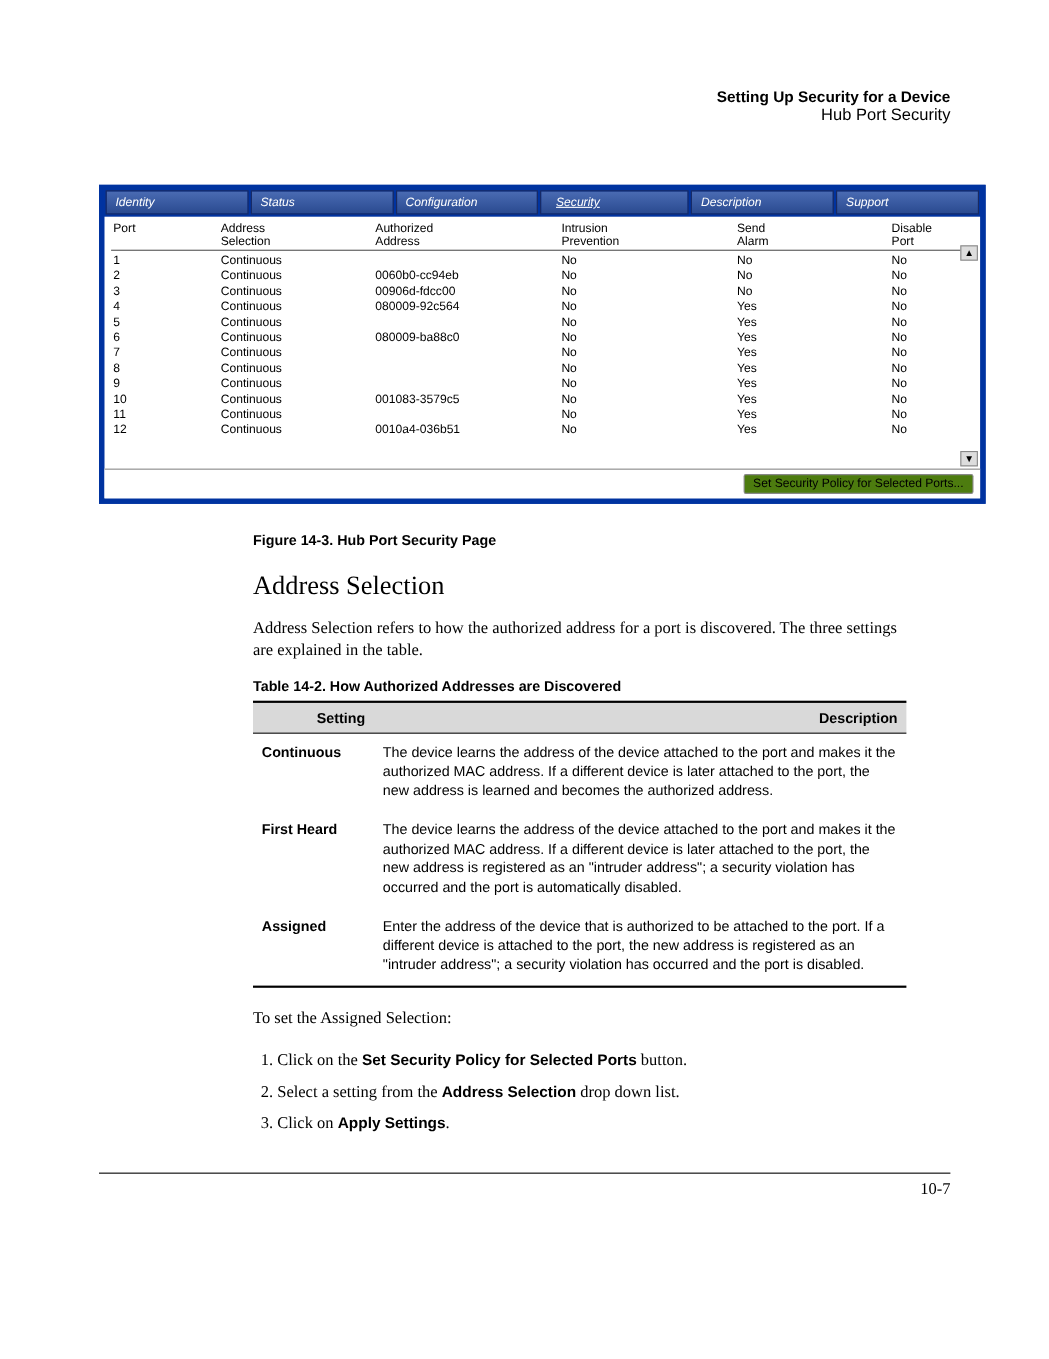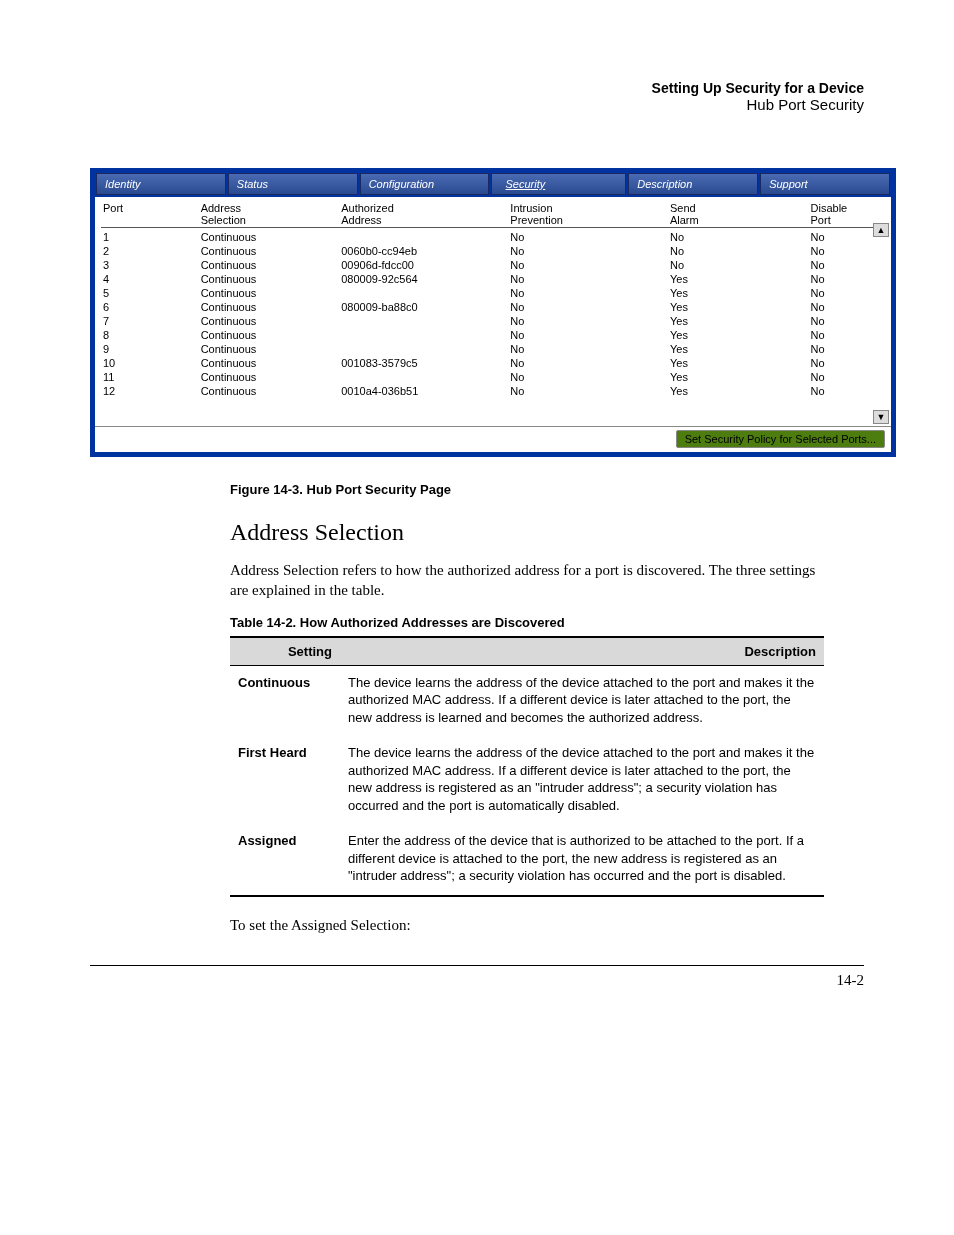--- a/index.html
+++ b/index.html
@@ -349,15 +349,20 @@
         </tr>
         <tr class="lastrow">
           <td class="setting">Assigned</td>
           <td>Enter the address of the device that is authorized to be attached to the port. If a different device is attached to the port, the new address is registered as an "intruder address"; a security violation has occurred and the port is disabled.</td>
         </tr>
       </tbody>
   </table>
 
   <p class="para">To set the Assigned Selection:</p>
 
+  <ol class="steps" id="steps-list">
+      <li>Click on the <b>Set Security Policy for Selected Ports</b> button.</li>
+      <li>Select a setting from the <b>Address Selection</b> drop down list.</li>
+      <li>Click on <b>Apply Settings</b>.</li>
+    </ol>
 </div>
 
-<div class="page-num">14-2</div>
+<div class="page-num">10-7</div>
 
 </body></html>

